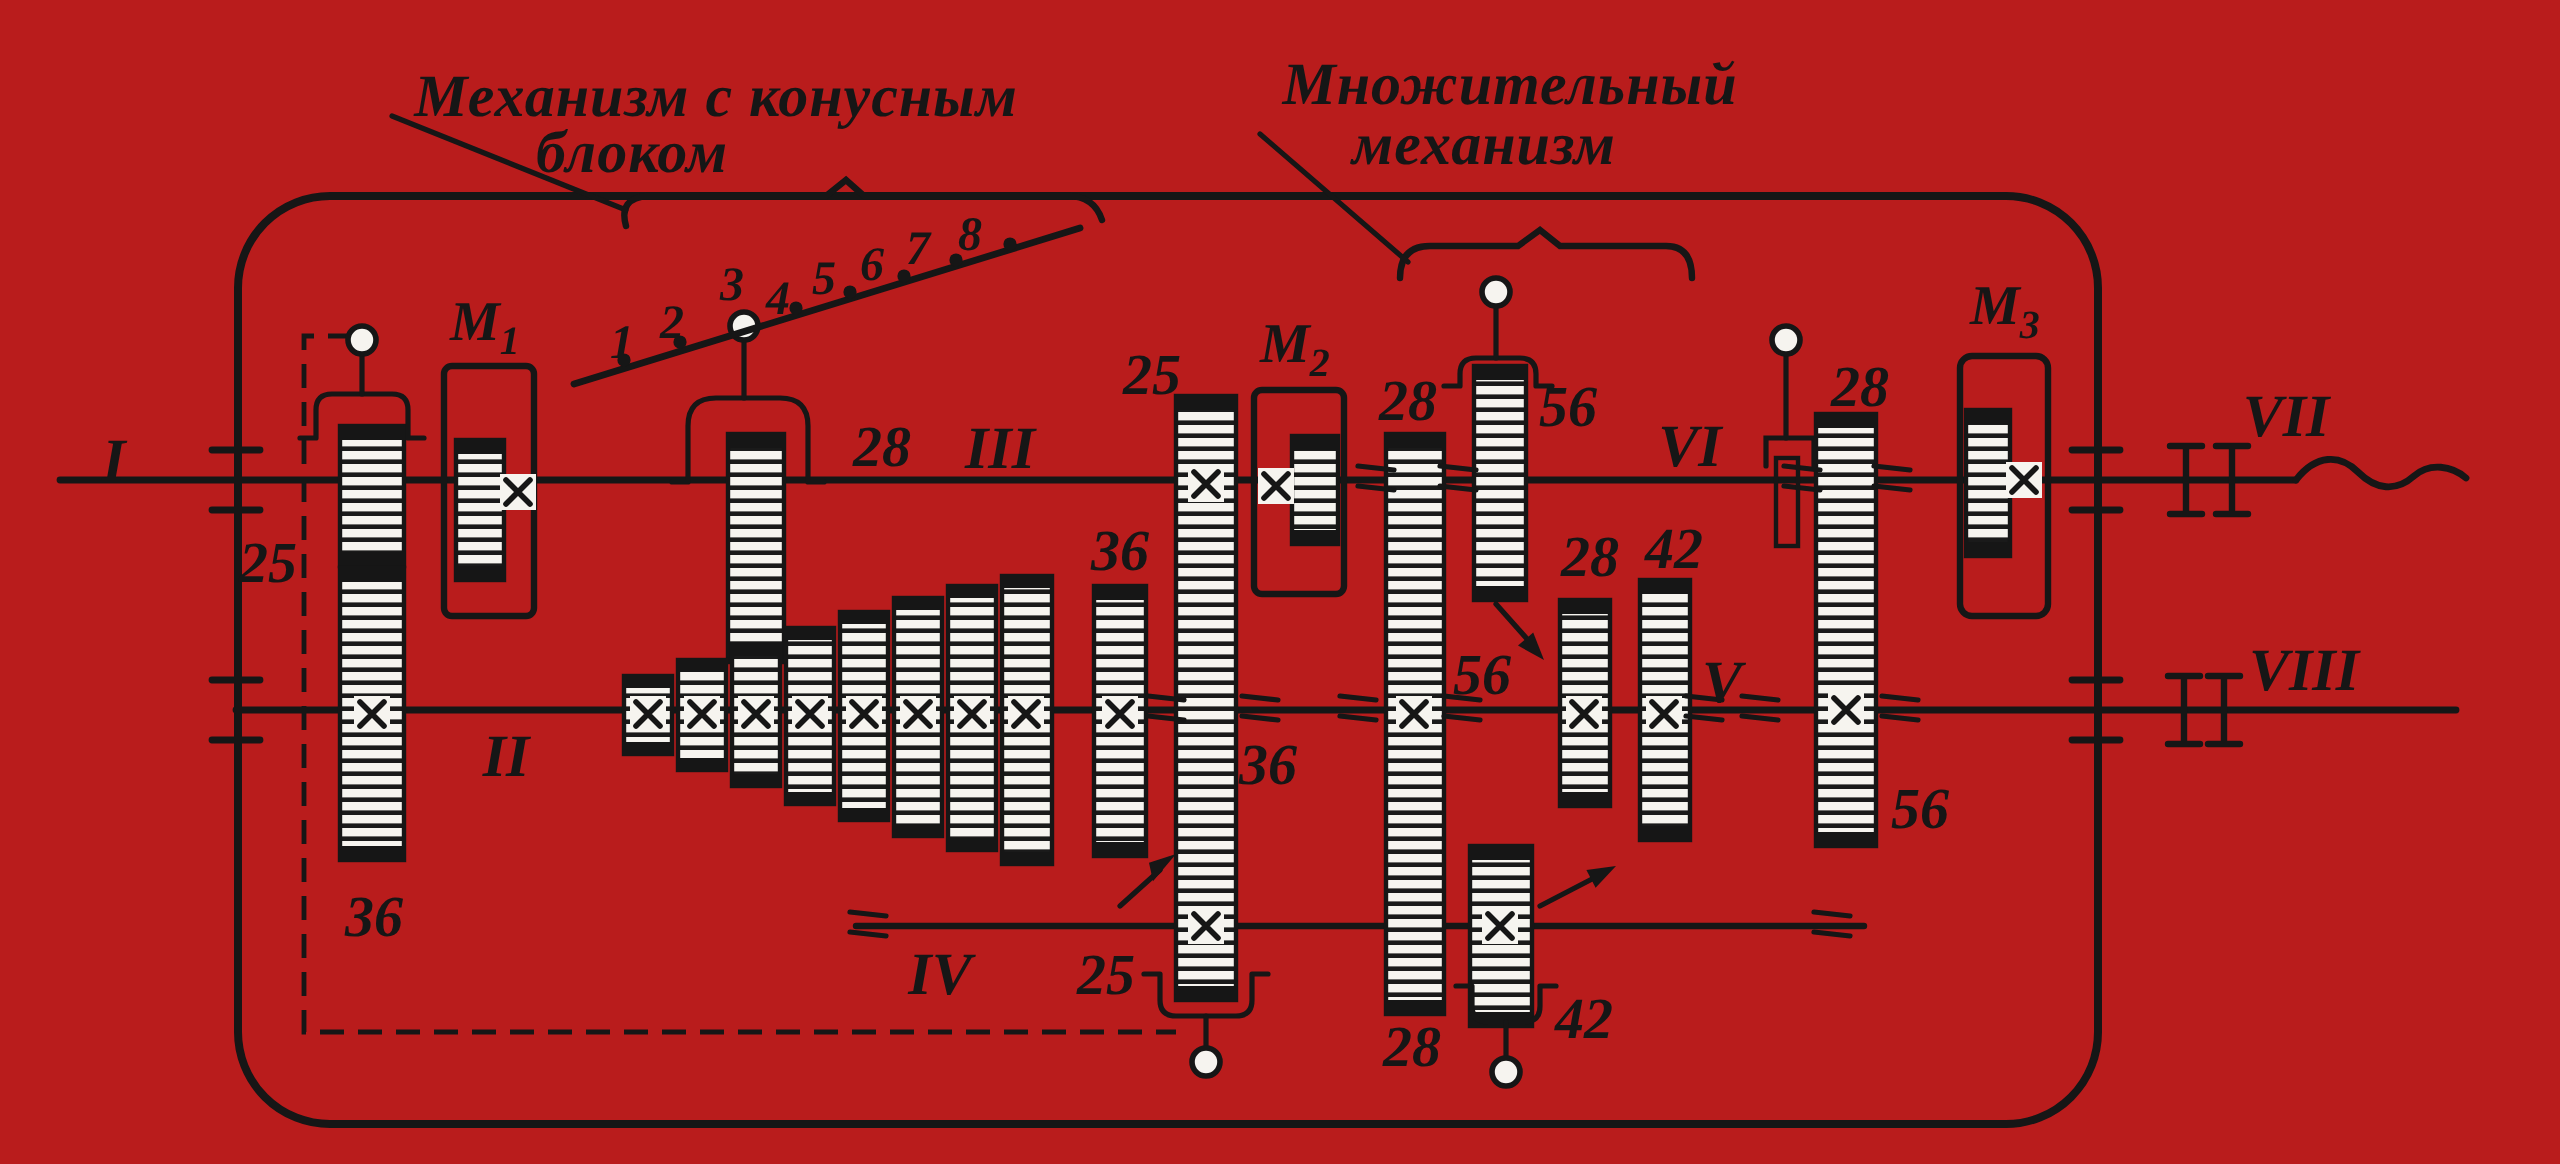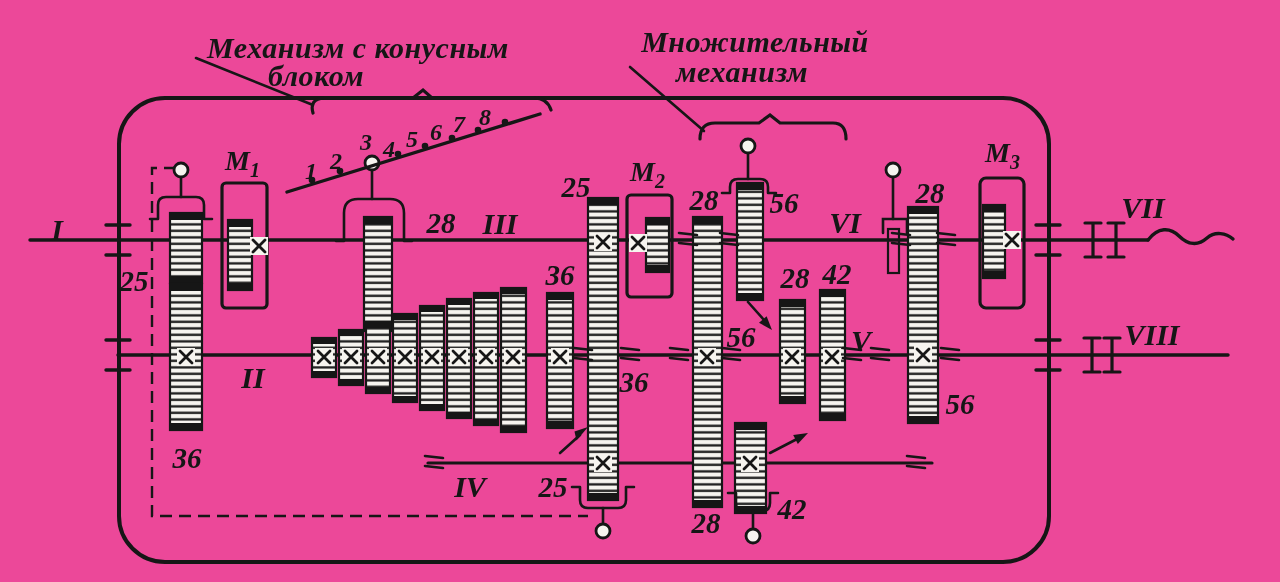--- a/index.html
+++ b/index.html
@@ -1,16 +1,16 @@
 <!DOCTYPE html>
 <html><head>
 <meta charset="utf-8">
 <style>
   html,body{margin:0;padding:0;background:#e8e6e0;}
-  .stage{width:1280px;height:582px;background:#ec4899;position:relative;overflow:hidden;}
+  .stage{width:1280px;height:582px;background:#b91c1c;position:relative;overflow:hidden;}
   svg{display:block;}
   .ln{stroke:#161616;fill:none;stroke-width:3.2;stroke-linecap:round;}
   .w4{stroke-width:4;}
   .w34{stroke-width:3.4;}
   .w26{stroke-width:2.6;}
   .dash{stroke:#161616;fill:none;stroke-width:2.4;stroke-dasharray:12 7;}
   .gbody{fill:url(#hatch);stroke:#161616;stroke-width:2.2;}
   .gcap{fill:#161616;stroke:none;}
   .box{fill:none;stroke:#161616;stroke-width:3.2;}
   .dot{fill:#161616;stroke:none;}

